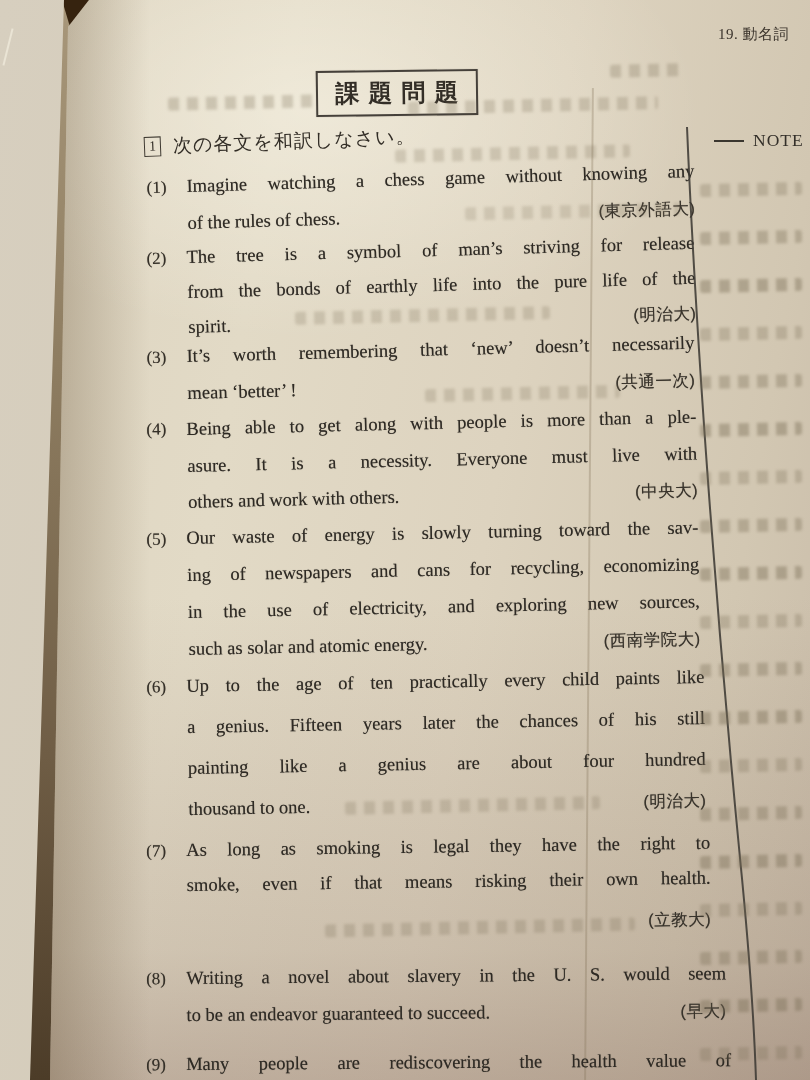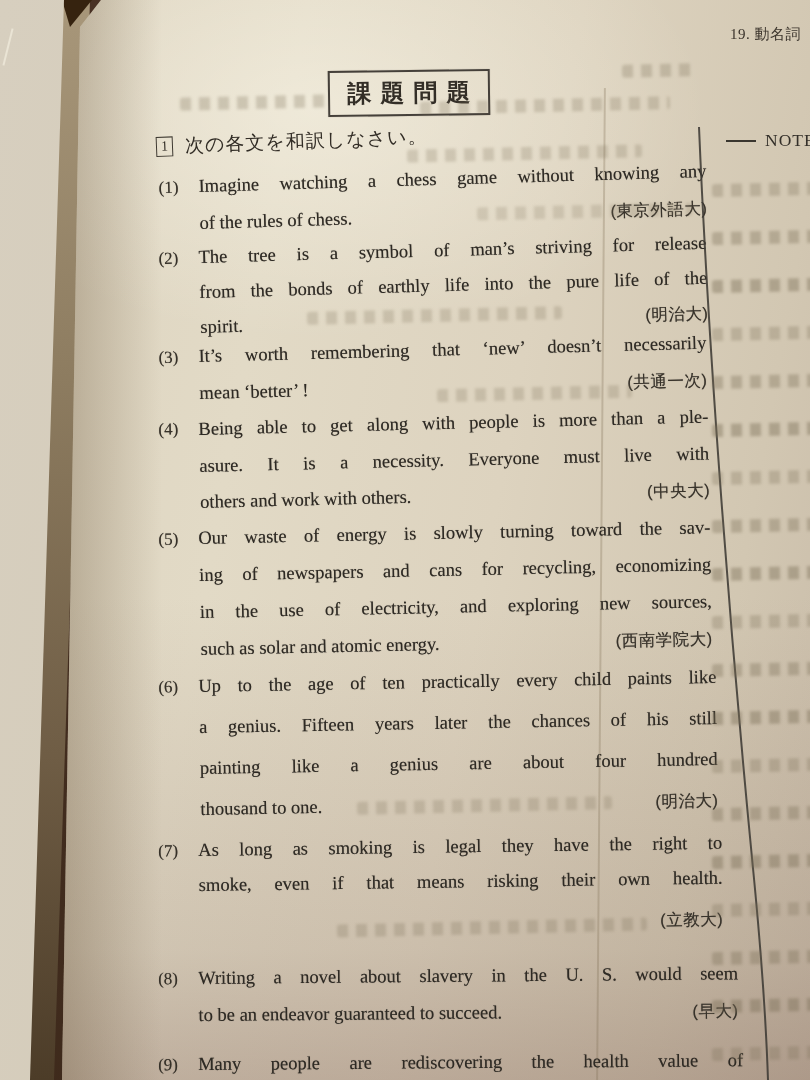--- a/index.html
+++ b/index.html
@@ -22,21 +22,21 @@
   .corner-dark{position:absolute;inset:0;
     clip-path:polygon(62px 0,92px 0,70px 27px);
     background:#36230f;}
 
   
   .page{position:absolute;inset:0;
     clip-path:polygon(89px 0,810px 0,810px 1080px,50px 1080px,68px 27px);
     background:
       radial-gradient(ellipse 560px 330px at 38% 10%,rgba(255,252,240,.45),rgba(255,252,240,0) 70%),
       linear-gradient(to bottom,rgba(0,0,0,0) 55%,rgba(112,82,70,.16) 88%,rgba(110,76,66,.30) 100%),
-      linear-gradient(100deg,#ddd4c0 0%,#e2dac6 30%,#ddd3bf 58%,#d2c7b2 84%,#c8bba8 100%); margin-left: 12px;}
+      linear-gradient(100deg,#ddd4c0 0%,#e2dac6 30%,#ddd3bf 58%,#d2c7b2 84%,#c8bba8 100%);}
   .page-edge-shade{position:absolute;left:40px;top:0;width:110px;height:1080px;
     background:linear-gradient(to right,rgba(105,85,58,.38),rgba(105,85,58,0));}
   .crease{position:absolute;left:588px;top:88px;width:1.5px;height:992px;
     background:rgba(125,108,82,.30);transform:rotate(.45deg);filter:blur(.7px);}
 
   .chapter{position:absolute;left:718px;top:25px;font-size:15px;color:#3a332b;
     letter-spacing:.5px;white-space:nowrap;}
 
   .titlebox{position:absolute;left:316px;top:70px;width:158px;height:42px;
     border:2px solid #45403a;display:flex;align-items:center;justify-content:center;

